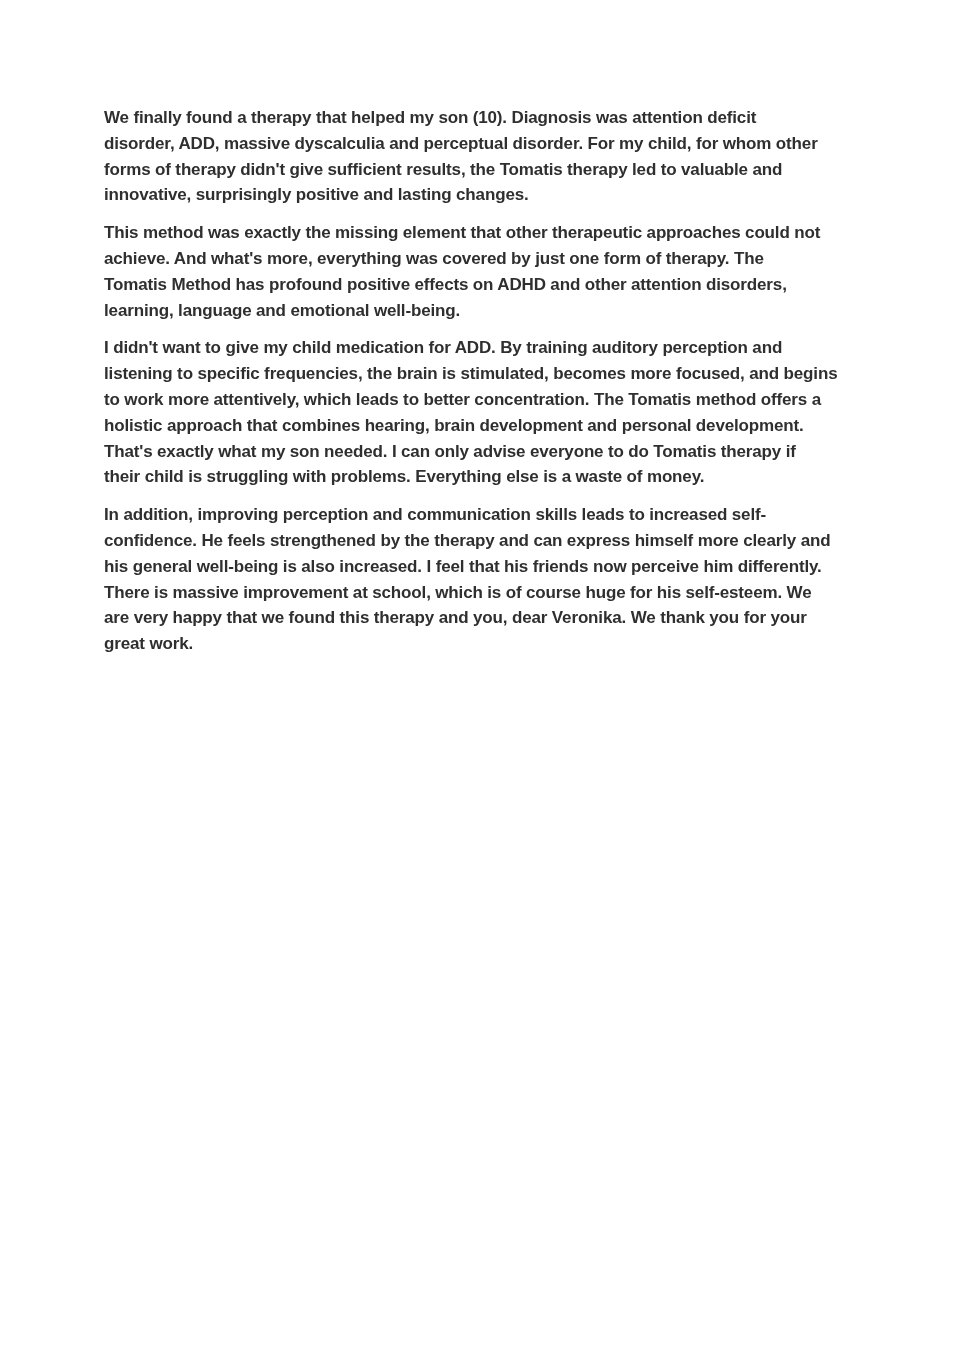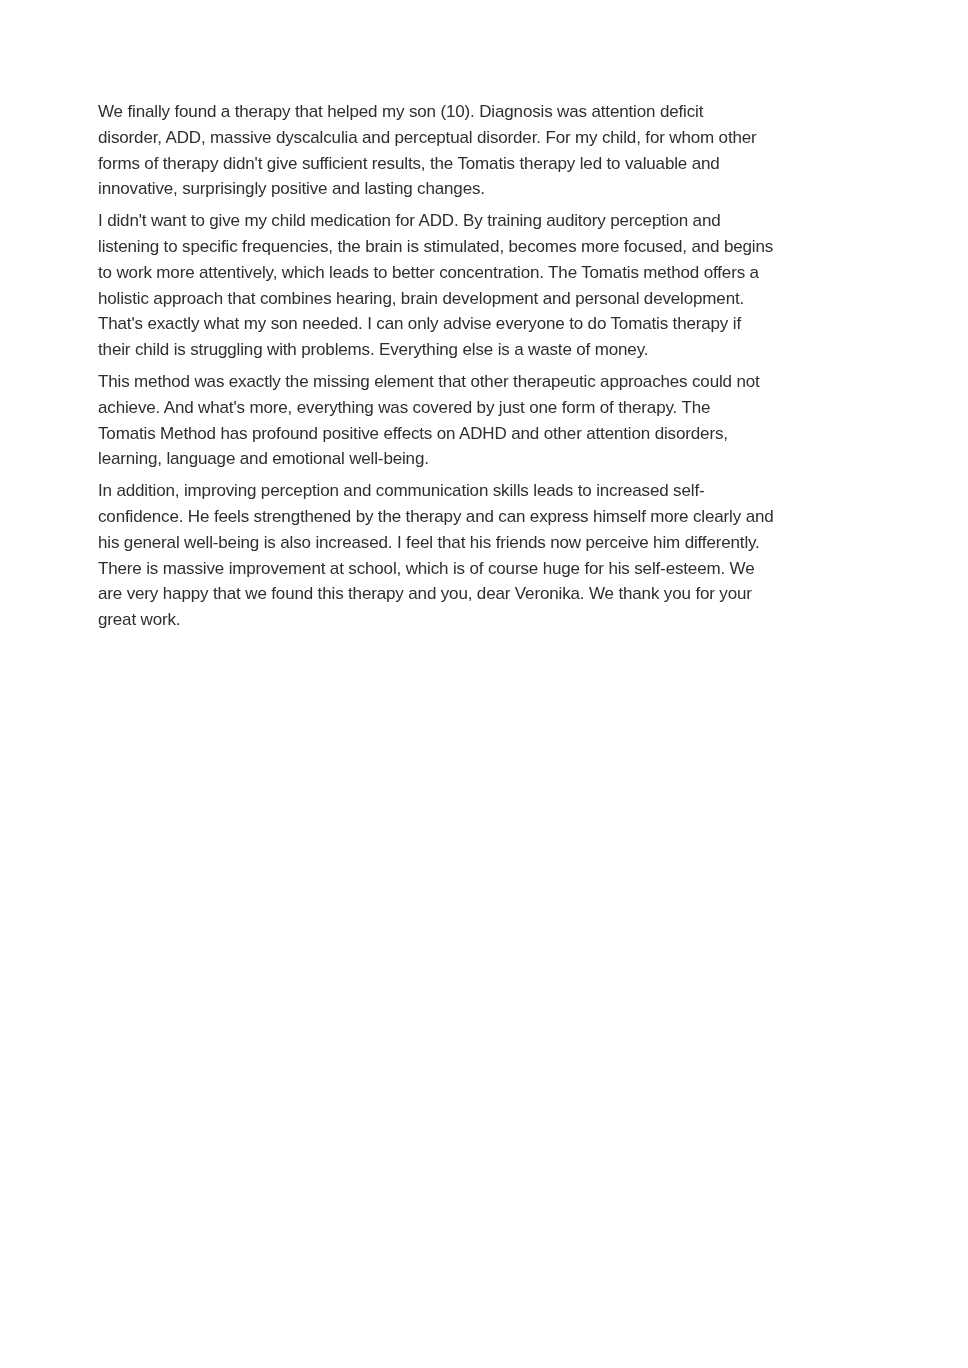--- a/index.html
+++ b/index.html
@@ -23,44 +23,45 @@
     position: absolute;
     left: 92px;
     top: 93px;
     width: 812px;
     color: #2f2f2f;
     font-size: 17px;
     line-height: 25.8px;
     letter-spacing: -0.15px;
   }
   .text-block p {
-    margin: 6px;
+    margin: 12px;
     padding: 0;
     white-space: pre-line; 
+    font-weight: bold;
   }
 </style>
 </head>
 <body>
 
 <div class="page">
   <div class="text-block">
     <p>We finally found a therapy that helped my son (10). Diagnosis was attention deficit
 disorder, ADD, massive dyscalculia and perceptual disorder. For my child, for whom other
 forms of therapy didn't give sufficient results, the Tomatis therapy led to valuable and
 innovative, surprisingly positive and lasting changes.</p>
+    <p>This method was exactly the missing element that other therapeutic approaches could not
+achieve. And what's more, everything was covered by just one form of therapy. The
+Tomatis Method has profound positive effects on ADHD and other attention disorders,
+learning, language and emotional well-being.</p>
     <p>I didn't want to give my child medication for ADD. By training auditory perception and
 listening to specific frequencies, the brain is stimulated, becomes more focused, and begins
 to work more attentively, which leads to better concentration. The Tomatis method offers a
 holistic approach that combines hearing, brain development and personal development.
 That's exactly what my son needed. I can only advise everyone to do Tomatis therapy if
 their child is struggling with problems. Everything else is a waste of money.</p>
-    <p>This method was exactly the missing element that other therapeutic approaches could not
-achieve. And what's more, everything was covered by just one form of therapy. The
-Tomatis Method has profound positive effects on ADHD and other attention disorders,
-learning, language and emotional well-being.</p>
     <p>In addition, improving perception and communication skills leads to increased self-
 confidence. He feels strengthened by the therapy and can express himself more clearly and
 his general well-being is also increased. I feel that his friends now perceive him differently.
 There is massive improvement at school, which is of course huge for his self-esteem. We
 are very happy that we found this therapy and you, dear Veronika. We thank you for your
 great work.</p>
   </div>
 </div>
 
 </body></html>

